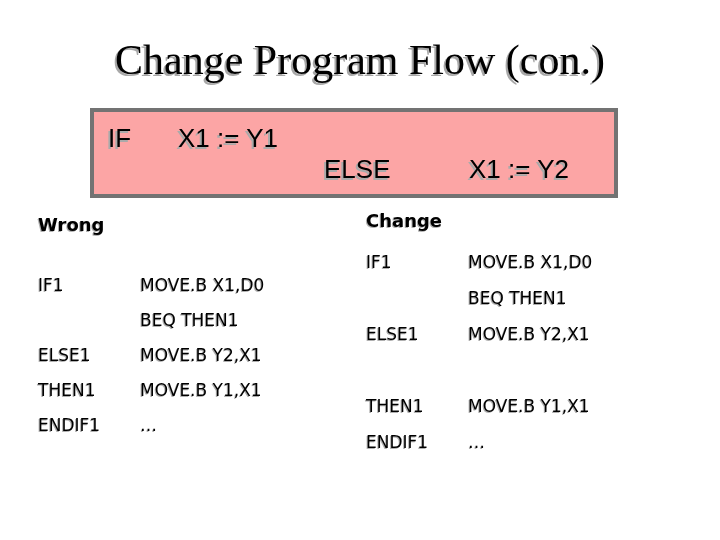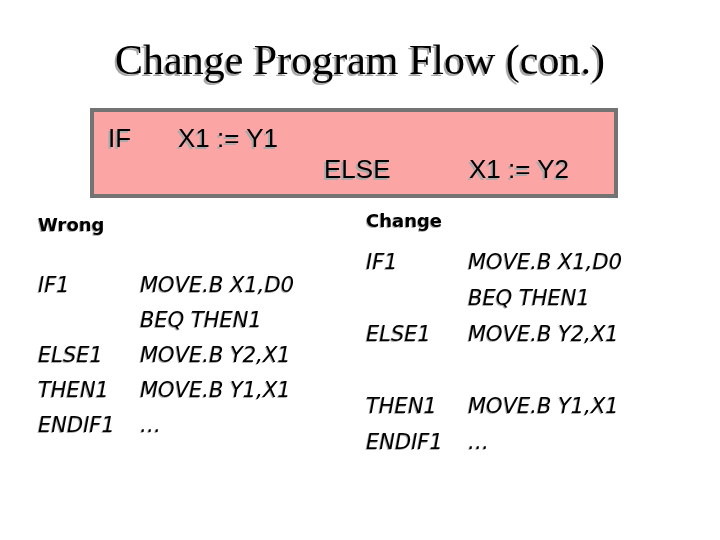--- a/index.html
+++ b/index.html
@@ -60,23 +60,22 @@
     position: absolute;
     font-family: "DejaVu Sans", sans-serif;
     font-size: 18px;
     text-shadow: -1px 1px 0 #b0b0b0;
     white-space: nowrap;
     font-weight: bold;
   }
   .code-rows {
     position: absolute;
     font-family: "DejaVu Sans", sans-serif;
-    font-size: 21px;
+    font-size: 17px;
     text-shadow: -1px 1px 0 #b0b0b0;
-    font-style: italic;
   }
   .code-row {
     display: flex;
     white-space: nowrap;
   }
   .wrong-rows .code-row { height: 35px; line-height: 35px; }
   .right-rows .code-row { height: 36px; line-height: 36px; }
   .code-label { width: 102px; flex: none; }
   .code-instr { flex: 1; }
   #wrong-heading { left: 38px; top: 214px; }

